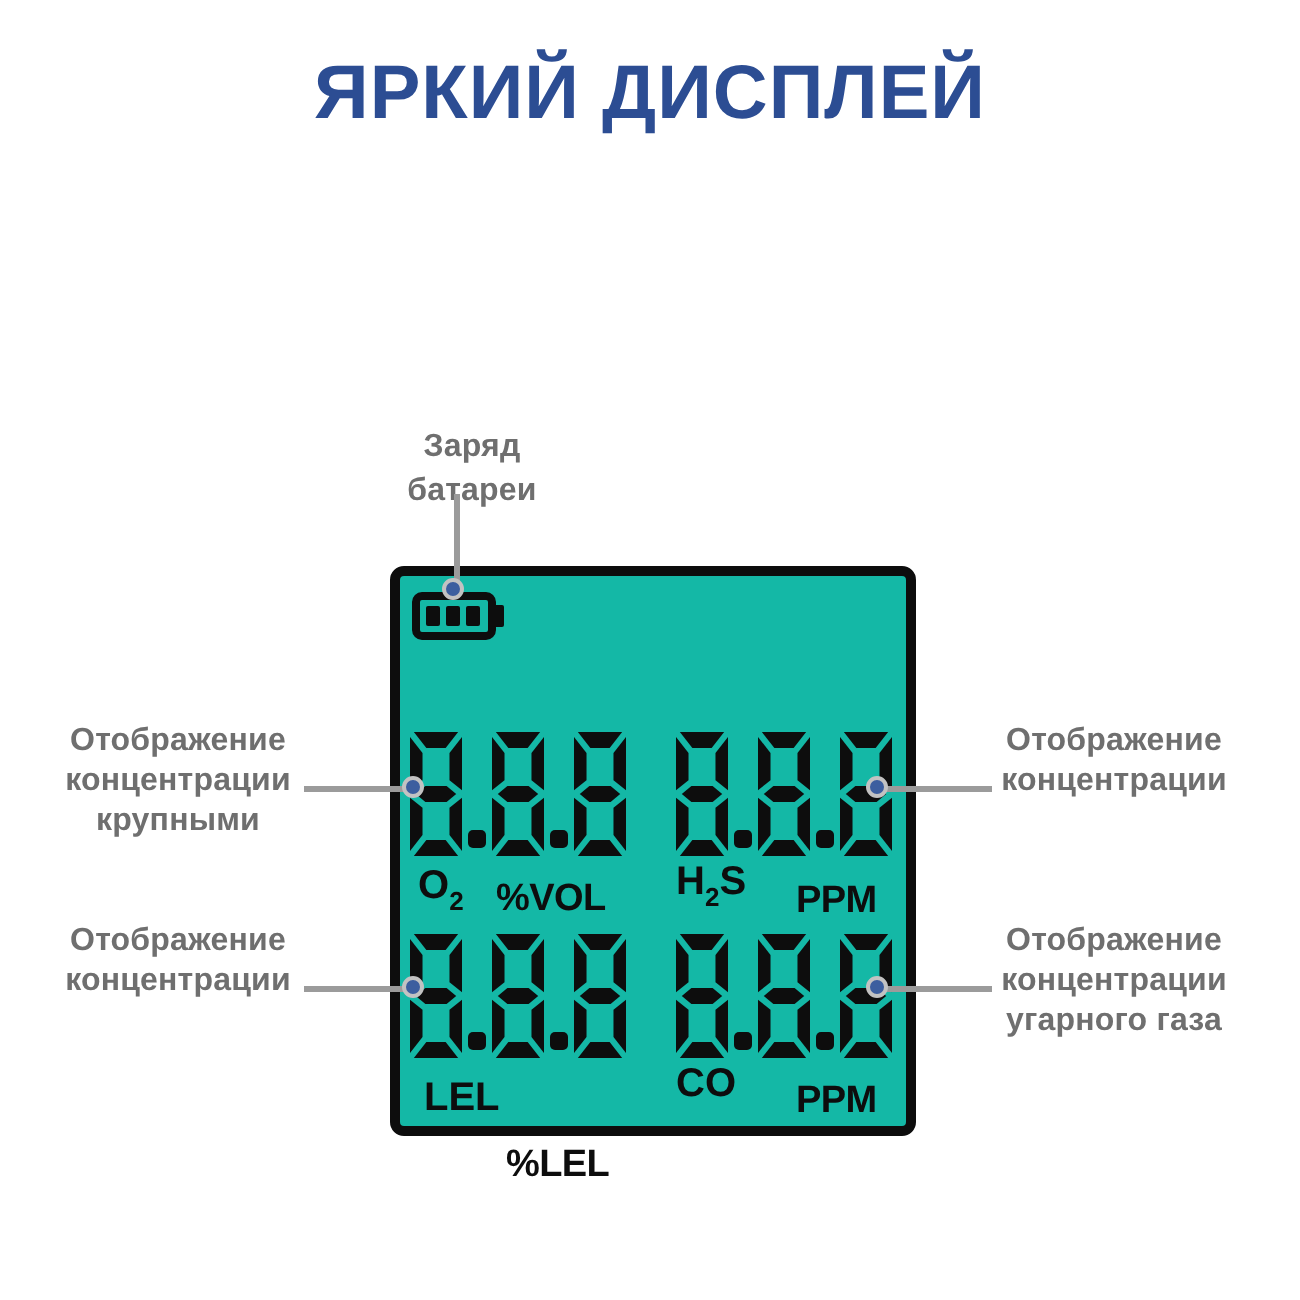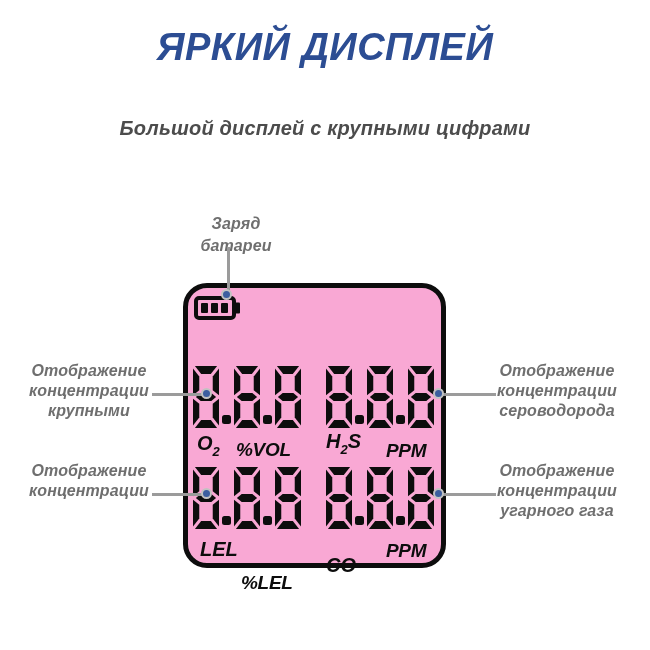--- a/index.html
+++ b/index.html
@@ -2,21 +2,21 @@
 <html style="--title: #2C4D93; --subtitle: #4C4C4C; --callout-text: #6F6F6F; --line: #9B9B9B; --dot: #3C5E9F; --ink: #0D0D0D;"><head>
 <meta charset="utf-8">
 <style>
   :root{
     --title:#2C4D93; --subtitle:#4C4C4C; --callout-text:#6F6F6F;
     --line:#9B9B9B; --dot:#3C5E9F; --dot-ring:#C2C2C2; --ink:#0D0D0D;
   }
   *{margin:0;padding:0;box-sizing:border-box;}
   html,body{width:650px;height:650px;background:#ffffff;overflow:hidden;
     font-family:"Liberation Sans","DejaVu Sans",sans-serif;}
-  .stage{position:absolute;left:0;top:0;width:518px;height:650px;font-style:italic;}
+  .stage{position:absolute;left:0;top:0;width:518px;height:650px;}
 
   
   .title{position:absolute;top:24px;left:0;width:650px;text-align:center;
     color:var(--title);font-size:38px;font-weight:700;line-height:47px;letter-spacing:.5px;}
   .subtitle{position:absolute;top:117px;left:0;width:650px;text-align:center;
     color:var(--subtitle);font-size:20px;font-weight:600;letter-spacing:.2px;}
 
   
   .callout{position:absolute;color:var(--callout-text);font-size:16px;font-weight:700;
     line-height:20px;text-align:center;letter-spacing:.1px;}
@@ -27,22 +27,22 @@
   .co-h2s{left:482px;top:361px;width:150px;}
   .co-co{left:482px;top:461px;width:150px;}
 
   
   .hline{position:absolute;height:3px;background:var(--line);z-index:4;}
   .vline{position:absolute;width:3px;background:var(--line);z-index:4;}
   .dot{position:absolute;width:11px;height:11px;border-radius:50%;
     background:var(--dot);border:2px solid var(--dot-ring);z-index:5;}
 
   
-  .device{position:absolute;left:183px;top:283px;width:263px;height:285px;
-    border:5px solid var(--ink);border-radius:24px;background:#f9a8d4;z-index:2;}
+  .device{position:absolute;left:195px;top:283px;width:263px;height:285px;
+    border:5px solid var(--ink);border-radius:7px;background:#14b8a6;z-index:2;}
 
   .batt{position:absolute;left:6px;top:8px;width:42px;height:24px;
     border:4px solid var(--ink);border-radius:5px;display:flex;gap:3px;
     align-items:center;padding:0 3px;}
   .batt .bar{width:7px;height:10px;background:var(--ink);border-radius:1px;}
   .batt .nub{position:absolute;right:-8px;top:50%;transform:translateY(-50%);
     width:5px;height:11px;background:var(--ink);border-radius:1px;}
 
   .segrow{position:absolute;display:flex;gap:3px;align-items:flex-end;height:62px;}
   .segrow svg{display:block;width:26px;height:62px;}
@@ -54,21 +54,20 @@
     letter-spacing:-0.3px;white-space:nowrap;}
 </style>
 </head>
 <body>
 
 <div class="stage">
 
   <div class="title">
     <div>ЯРКИЙ ДИСПЛЕЙ</div>
   </div>
-  <div class="subtitle">Большой дисплей с крупными цифрами</div>
 
   <div class="callout co-batt">
     <div>Заряд</div>
     <div>батареи</div>
   </div>
   <div class="vline" style="left:227px;top:247px;height:49px;"></div>
   <div class="dot" style="left:221px;top:289px;"></div>
 
   <div class="callout co-oxy">
     <div>Отображение</div>
@@ -80,21 +79,20 @@
     <div>концентрации</div>
   </div>
   <div class="hline" style="left:152px;top:393px;width:58px;"></div>
   <div class="hline" style="left:152px;top:493px;width:58px;"></div>
   <div class="dot" style="left:201px;top:388px;"></div>
   <div class="dot" style="left:201px;top:488px;"></div>
 
   <div class="callout co-h2s">
     <div>Отображение</div>
     <div>концентрации</div>
-    <div>сероводорода</div>
   </div>
   <div class="callout co-co">
     <div>Отображение</div>
     <div>концентрации</div>
     <div>угарного газа</div>
   </div>
   <div class="hline" style="left:438px;top:393px;width:58px;"></div>
   <div class="hline" style="left:438px;top:493px;width:58px;"></div>
   <div class="dot" style="left:433px;top:388px;"></div>
   <div class="dot" style="left:433px;top:488px;"></div>
@@ -240,19 +238,19 @@
           <polygon points="0,53 13,61 13,83 0,96" fill="#0D0D0D"></polygon>
           <polygon points="0,4 13,17 13,39 0,47" fill="#0D0D0D"></polygon>
           <polygon points="6,50 16,43.5 38,43.5 48,50 38,56.5 16,56.5" fill="#0D0D0D"></polygon>
         </svg>
       </div>
 
     <div class="gas" style="left:12px;top:250px;">
       <span>LEL</span>
     </div>
     <div class="unit" style="left:53px;top:252px;margin-top:32px;">%LEL</div>
-    <div class="gas" style="left:138px;top:243px;margin-top:23px;">
+    <div class="gas" style="left:138px;top:243px;">
       <span>CO</span>
     </div>
     <div class="unit" style="left:198px;top:252px;">PPM</div>
   </div>
 
 </div>
 
 </body></html>

